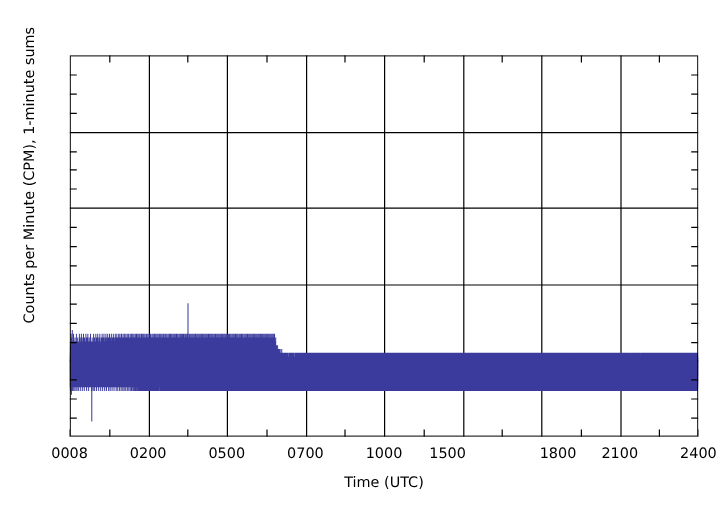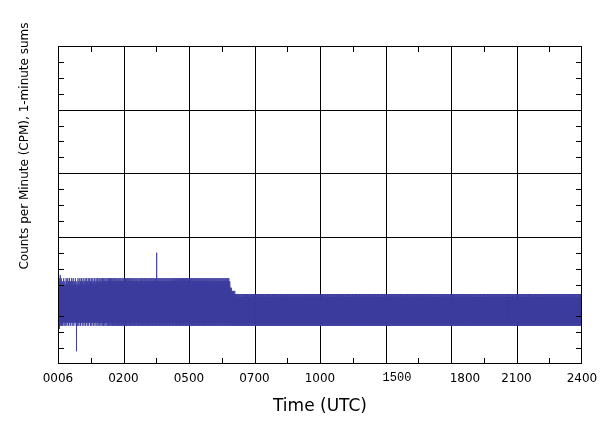--- a/index.html
+++ b/index.html
@@ -49,21 +49,21 @@
     transform-origin: center center;
     font-size: 12px;
     white-space: nowrap;
   }
   #x-axis-label {
     position: absolute;
     left: 58px;
     top: 395px;
     width: 524px;
     text-align: center;
-    font-size: 17px;
+    font-size: 12px;
     white-space: nowrap;
   }
   .tick-label-x {
     position: absolute;
     top: 372px;
     text-align: center;
     font-size: 12px;
     width: 60px;
     line-height: 1;
   }
@@ -146,24 +146,24 @@
           <line x1="524" y1="318" x2="524" y2="312" stroke="#000000" stroke-width="1"></line>
         </g>
       <rect x="0.5" y="0.5" width="523" height="317" fill="none" stroke="#000000" stroke-width="1"></rect>
     </svg>
   </div>
 
   <div id="x-axis-label">Time (UTC)</div>
 
   <div id="y-tick-labels"></div>
   <div id="x-tick-labels">
-      <div class="tick-label-x" style="left: 28px;">0006</div>
+      <div class="tick-label-x" style="left: 28px;">0008</div>
       <div class="tick-label-x" style="left: 93.5px;">0200</div>
       <div class="tick-label-x" style="left: 159px;">0500</div>
       <div class="tick-label-x" style="left: 224.5px;">0700</div>
       <div class="tick-label-x" style="left: 290px;">1000</div>
-      <div class="tick-label-x" style="left: 367px; font-family: Liberation Mono, monospace;">1500</div>
+      <div class="tick-label-x" style="left: 343px;">1500</div>
       <div class="tick-label-x" style="left: 435px;">1800</div>
       <div class="tick-label-x" style="left: 486.5px;">2100</div>
       <div class="tick-label-x" style="left: 552px;">2400</div>
     </div>
 
 </div>
 
 </body></html>

